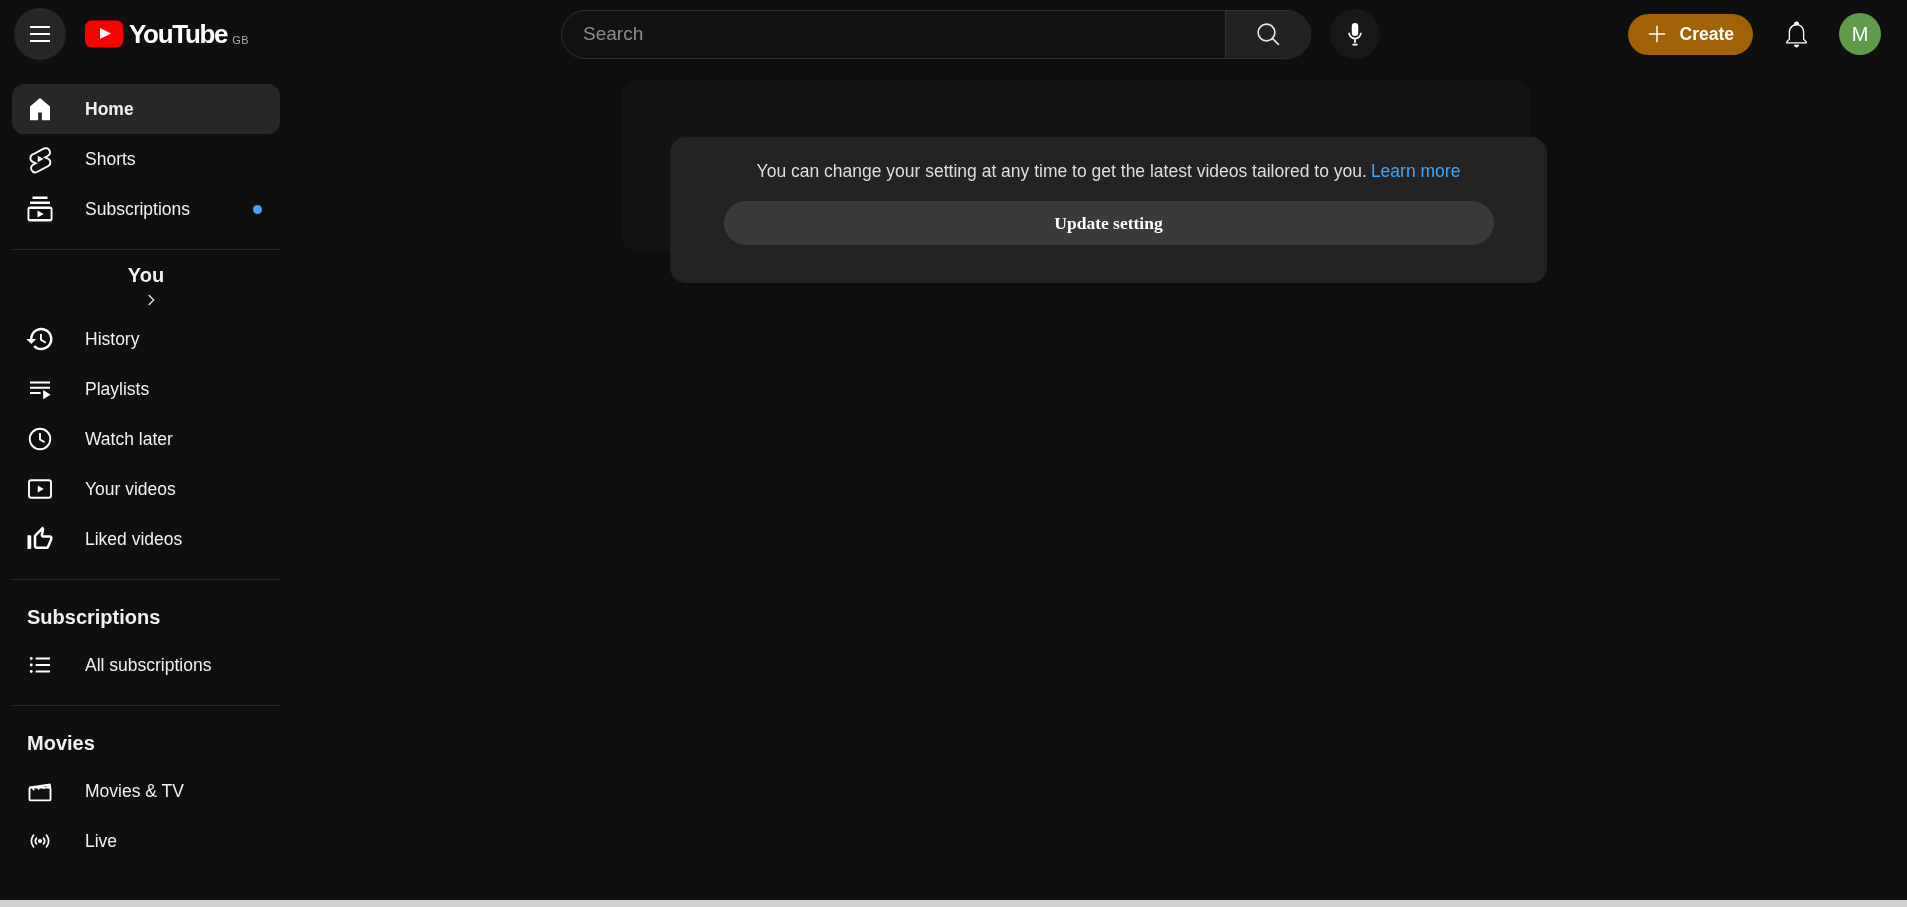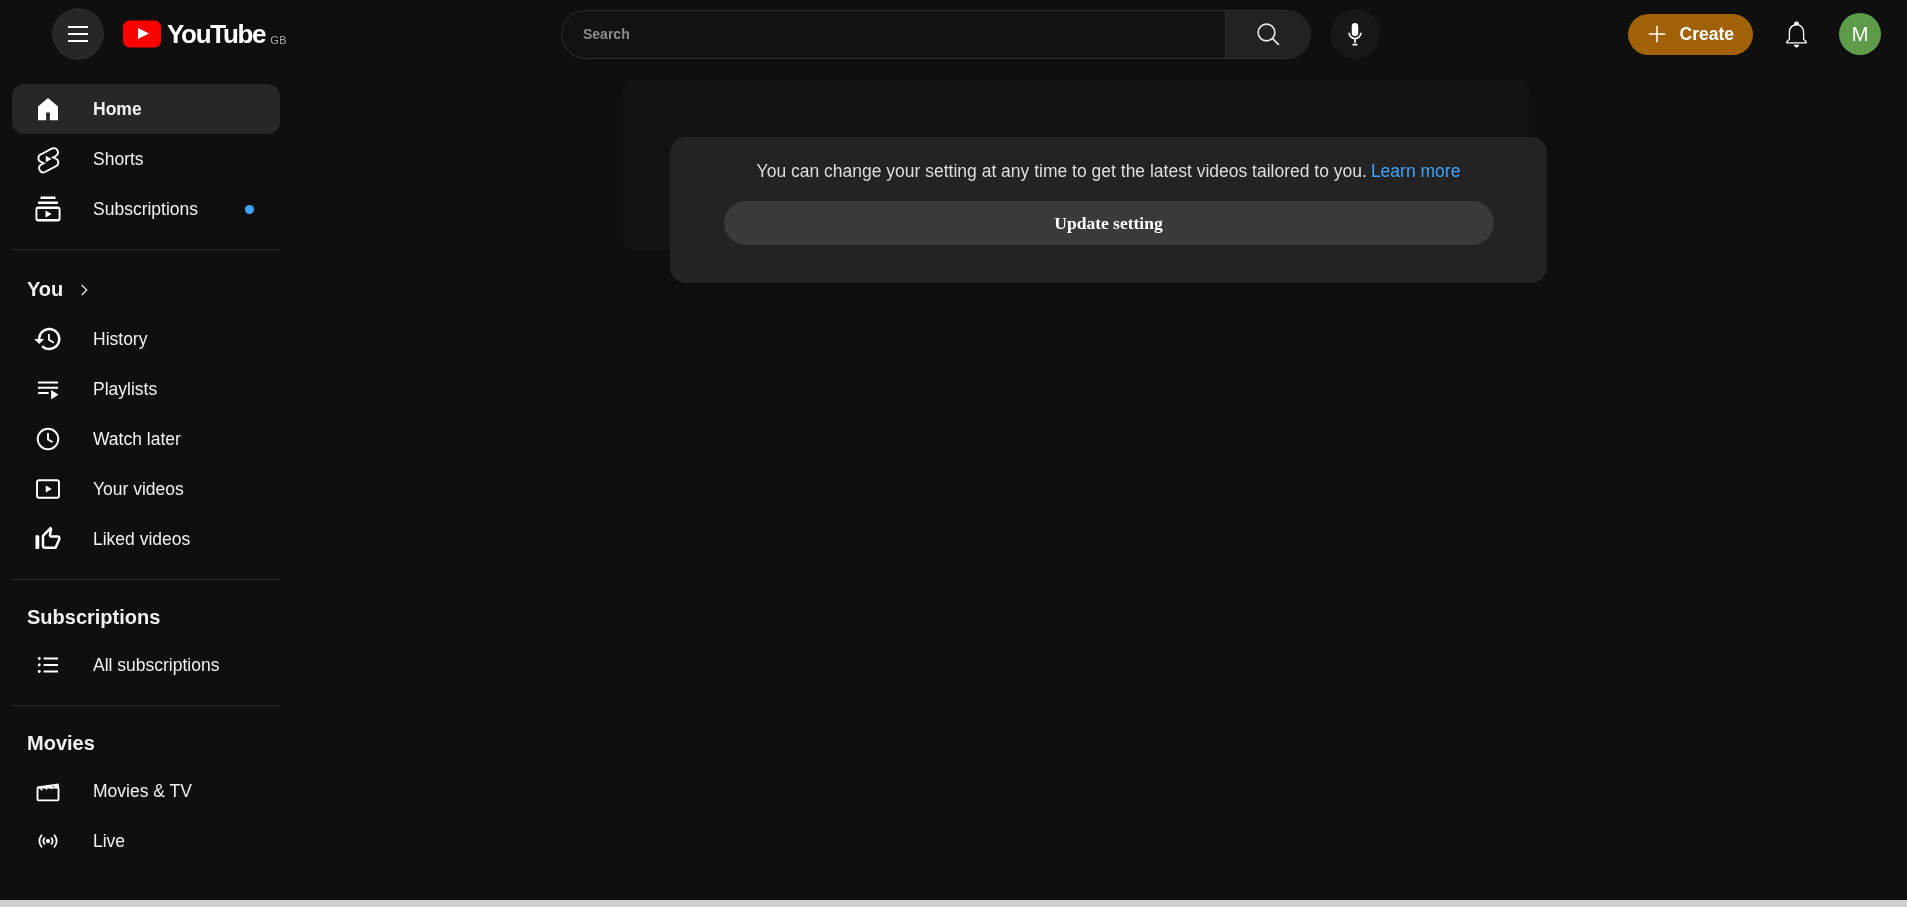--- a/index.html
+++ b/index.html
@@ -8,21 +8,21 @@
     background:#0f0f0f;
     color:#f1f1f1;
     font-family:"Liberation Sans", sans-serif;
     position:relative;
   }
   svg { display:block; }
 
   
   .topbar {
     position:absolute; top:0; left:0; right:0; height:68px;
-    display:flex; align-items:center;padding-left:38px;
+    display:flex; align-items:center;
   }
   .tb-left { display:flex; align-items:center; padding-left:14px; }
   .icon-btn {
     background:transparent; border:none; cursor:pointer;
     display:grid; place-items:center; color:#fff;
   }
   .hamburger {
     width:52px; height:52px; border-radius:50%;
     background:#272727;
   }
@@ -36,23 +36,22 @@
     font-size:11px; color:#aaaaaa; margin-left:5px; margin-top:16px; letter-spacing:0.5px;
   }
 
   .tb-center { position:absolute; left:561px; top:9px; display:flex; align-items:center; }
   .searchbox {
     width:750px; height:49px; border:1px solid #303030; border-radius:25px;
     display:flex; overflow:hidden; background:#121212;
   }
   .searchbox input {
     flex:1; background:transparent; border:none; outline:none;
-    color:#f1f1f1; font-size:14px; padding:0 4px 0 21px;
+    color:#f1f1f1; font-size:19px; padding:0 4px 0 21px;
     font-family:"Liberation Sans", sans-serif;
-    font-weight:bold;
   }
   .searchbox input::placeholder { color:#8c8c8c; }
   .search-btn {
     width:85px; background:#222222; border:none; border-left:1px solid #303030;
     cursor:pointer; display:grid; place-items:center; color:#e8e8e8;
   }
   .mic-btn {
     width:50px; height:50px; border-radius:50%; border:none; background:#181818;
     margin-left:19px; cursor:pointer; display:grid; place-items:center; color:#fff;
   }
@@ -72,39 +71,39 @@
     display:grid; place-items:center;
     font-family:"Liberation Sans", sans-serif;
   }
 
   
   .sidebar {
     position:absolute; top:68px; left:0; width:292px; bottom:0;
     padding-top:16px; overflow:hidden;
   }
   .g-item {
-    height:50px; margin:0 12px; padding:0 21px; border-radius:12px;
+    height:50px; margin:0 12px; padding:0 13px; border-radius:12px;
     display:flex; align-items:center; cursor:pointer;
   }
   .g-item.active { background:#272727; }
   .g-icon { width:30px; height:30px; flex:0 0 30px; color:#fff; }
   .g-label { margin-left:30px; font-size:17.5px; color:#f1f1f1; white-space:nowrap; }
   .g-item.active .g-label { font-weight:700; }
   .notif-dot {
     width:9px; height:9px; border-radius:50%;
     background:var(--notification-dot,#3ea6ff);
     margin-left:auto; margin-right:5px;
   }
   .divider {
     border:none; border-top:1px solid #2a2a2a;
     margin:15px 12px 14px 12px;
   }
   .sec-header {
     height:50px; margin:0 12px; padding:0 15px; border-radius:12px;
-    display:flex; align-items:center; cursor:pointer;
+    display:flex; align-items:center; cursor:pointer;flex-direction:column;
   }
   .sec-header .sec-text { font-size:20px; font-weight:700; color:#f1f1f1; }
   .sec-header .chev { margin-left:10px; margin-top:2px; color:#e8e8e8; }
   .sec-title {
     height:46px; padding:0 27px; display:flex; align-items:center;
     font-size:20px; font-weight:700; color:#f1f1f1; margin-top:6px;
   }
 
   
   .banner-glow {

